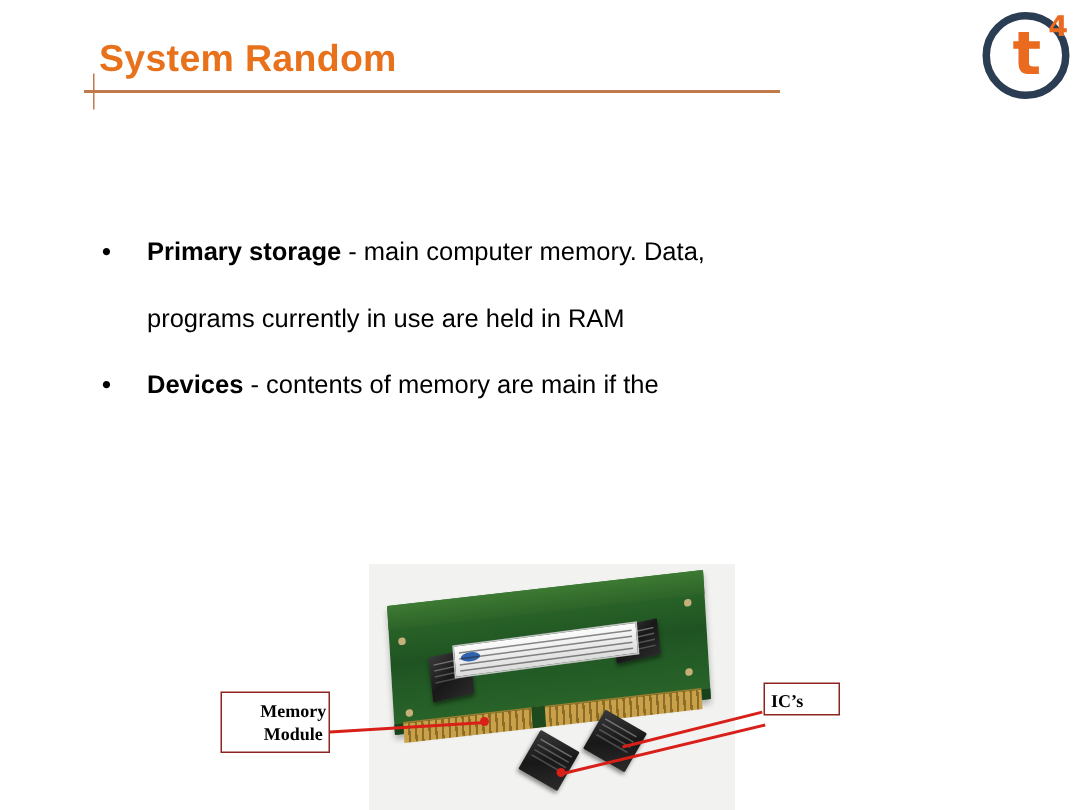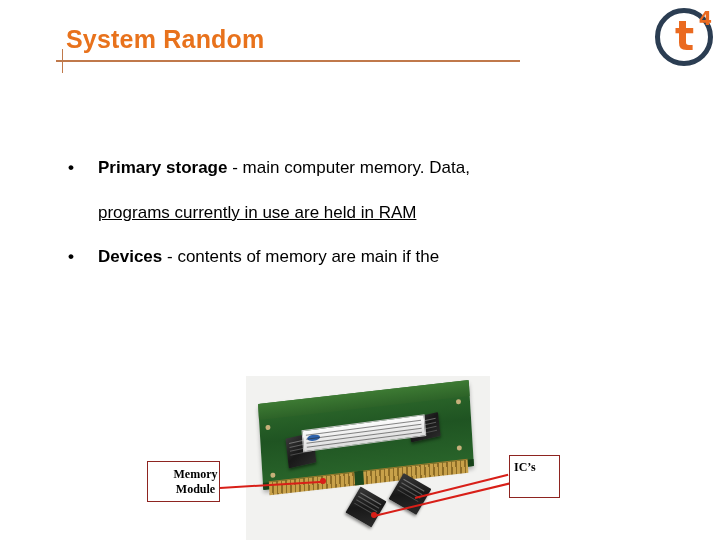--- a/index.html
+++ b/index.html
@@ -201,21 +201,20 @@
   .bullet-row .dash {
     font-weight: normal;
   }
   .bullet-cont {
     position: absolute;
     left: 98px;
     color: #000000;
     font-family: "Liberation Sans", sans-serif;
     font-size: 17px;
     white-space: nowrap;
-    text-decoration: underline;
   }
 
   .b1 { top: 143px; margin-top: 15px; }
   .b1c { top: 203px; }
   .b2 { top: 247px; }
   .b2c { top: 289px; }
   .b3 { top: 333px; }
 
   
   .photo {
@@ -358,21 +357,21 @@
     width: 73px;
     height: 41px;
     text-align: center;
     padding-top: 5px;
     padding-left: 24px;
   }
   .callout.ics {
     left: 509px;
     top: 455px;
     width: 51px;
-    height: 43px;
+    height: 22px;
     text-align: left;
     padding: 4px 0 0 4px;
   }
   .callout .line2 { display: block; }
 </style>
 </head>
 <body>
 
 <div id="slide">
 

